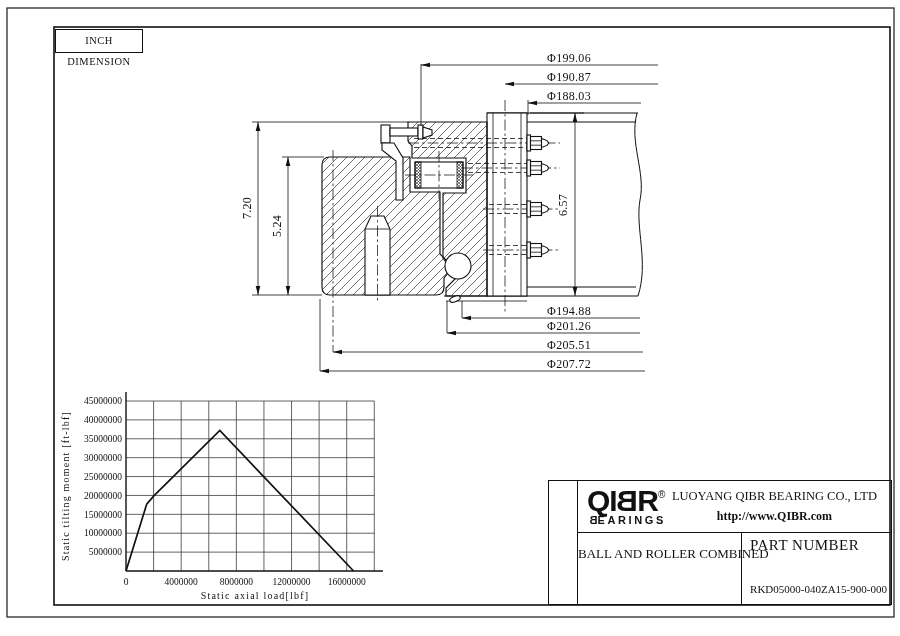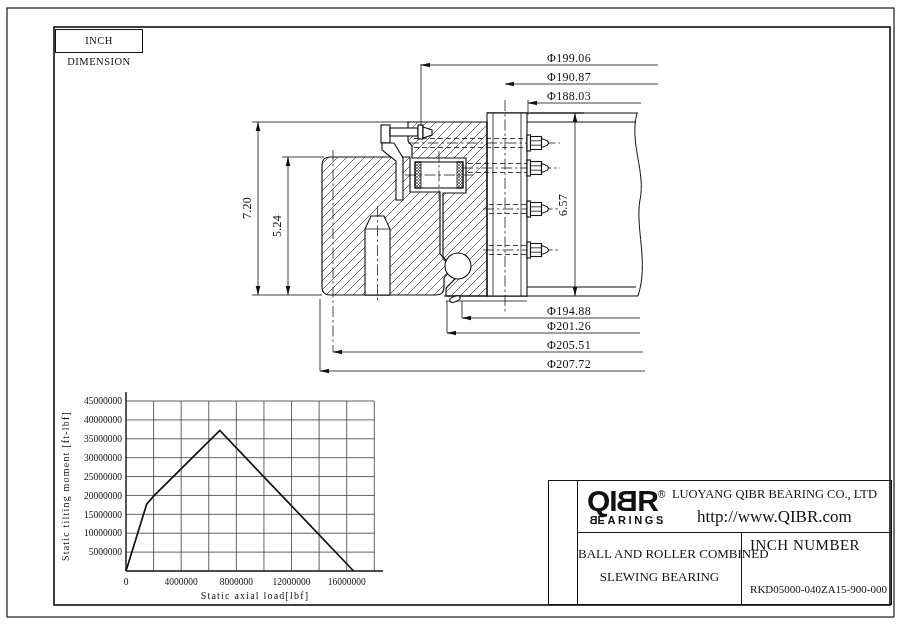--- a/index.html
+++ b/index.html
@@ -27,21 +27,21 @@
   .logo-wrap{padding-left:9px;line-height:1;}
   .qibr{font-family:"Liberation Sans",sans-serif;font-weight:800;font-size:30px;
         letter-spacing:-1px;line-height:.85;white-space:nowrap;}
   .reg{font-family:"Liberation Sans",sans-serif;font-weight:400;font-size:10px;
        vertical-align:13px;letter-spacing:0;}
   .bearings{font-family:"Liberation Sans",sans-serif;font-weight:700;font-size:11px;
             letter-spacing:2.6px;margin-top:1px;white-space:nowrap;}
   .flip{display:inline-block;transform:scaleX(-1);}
   .company-wrap{flex:1;text-align:center;padding-right:8px;}
   .company{font-size:12.5px;white-space:nowrap;}
-  .website{font-size:17px;margin-top:5px;white-space:nowrap;}
+  .website{font-size:12px;margin-top:5px;white-space:nowrap;font-weight:bold;}
   .tb-bottom{position:absolute;left:29px;right:0;top:51px;bottom:0;display:flex;}
   .cell-product{width:163px;border-right:1.4px solid #111;text-align:center;
                 padding-top:10px;font-size:13px;}
   .cell-product div{line-height:23px;white-space:nowrap;}
   .cell-part{flex:1;position:relative;}
   .part-label{position:absolute;left:8px;top:5px;font-size:15px;letter-spacing:.5px;white-space:nowrap;}
   .part-number{position:absolute;left:6px;right:2px;bottom:9px;text-align:center;
                font-size:11px;white-space:nowrap;margin-top:44px;}
 </style>
 </head>
@@ -267,22 +267,21 @@
       <div class="bearings"><span class="flip">B</span><span>E</span><span>A</span><span>R</span><span>I</span><span>N</span><span>G</span><span>S</span></div>
     </div>
     <div class="company-wrap">
       <div class="company">LUOYANG QIBR BEARING CO., LTD</div>
       <div class="website">http://www.QIBR.com</div>
     </div>
   </div>
   <div class="tb-bottom">
     <div class="cell-product">
       <div>BALL AND ROLLER COMBINED</div>
-      <div>SLEWING BEARING</div>
     </div>
     <div class="cell-part">
-      <div class="part-label">INCH NUMBER</div>
+      <div class="part-label">PART NUMBER</div>
       <div class="part-number">RKD05000-040ZA15-900-000</div>
     </div>
   </div>
 </div>
 
 </div>
 
 </body></html>

